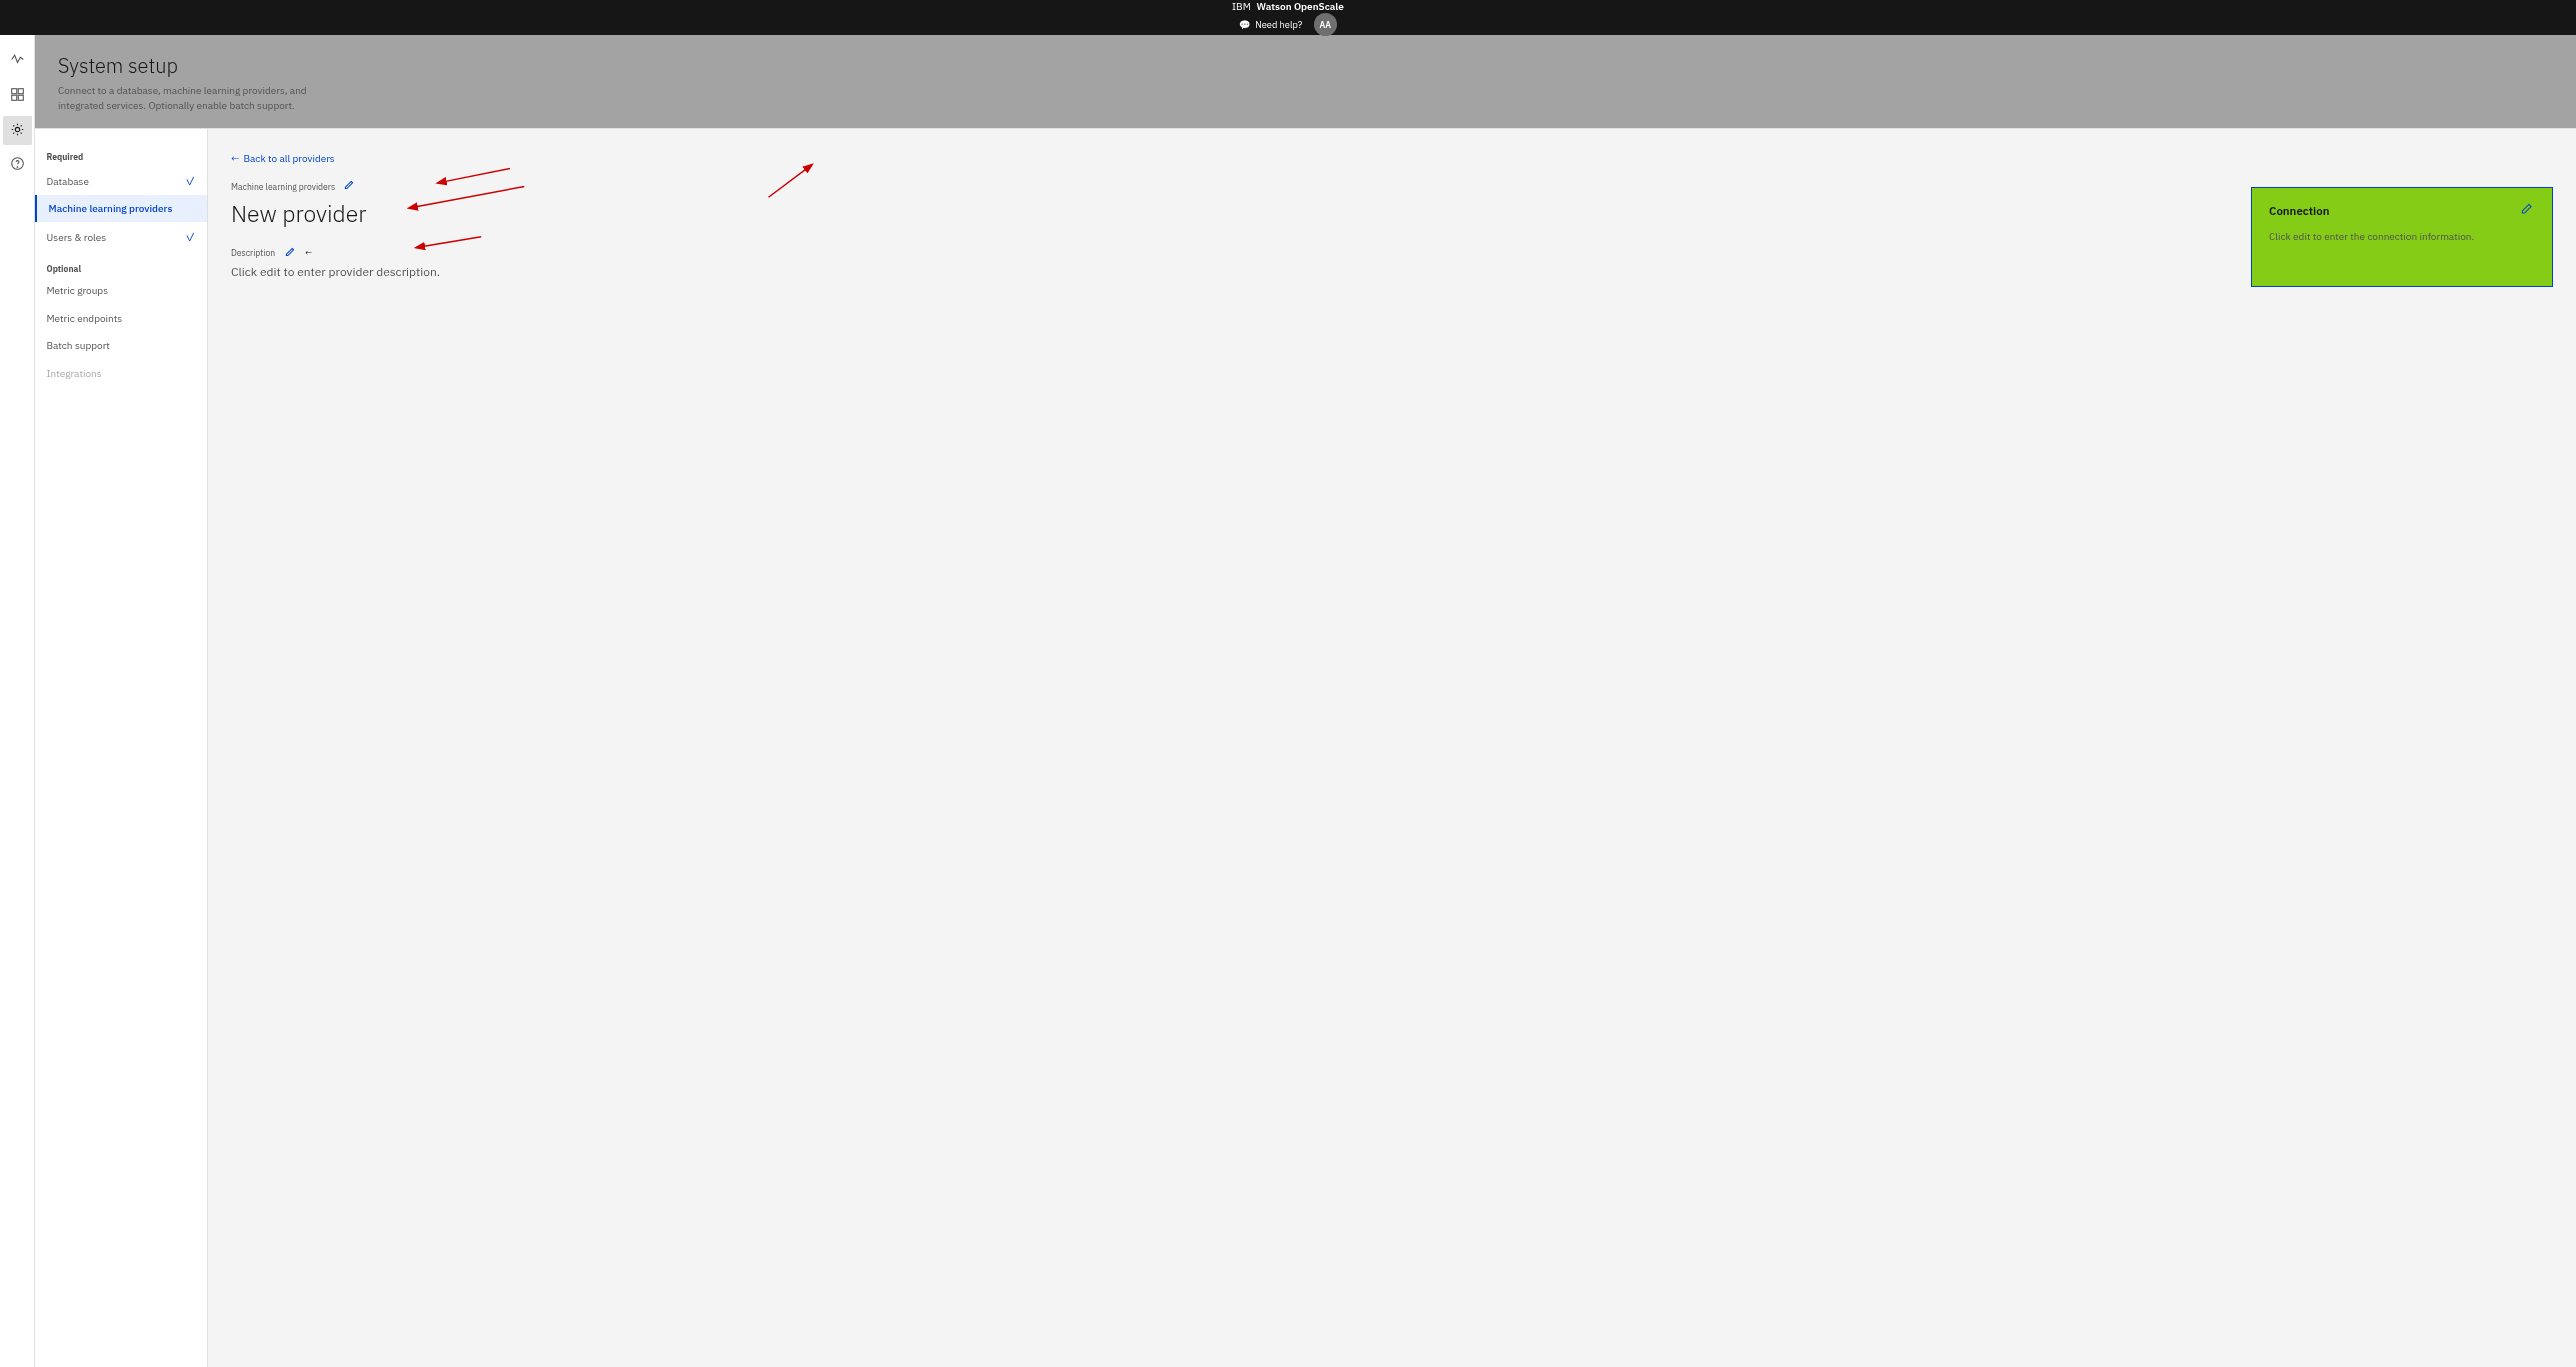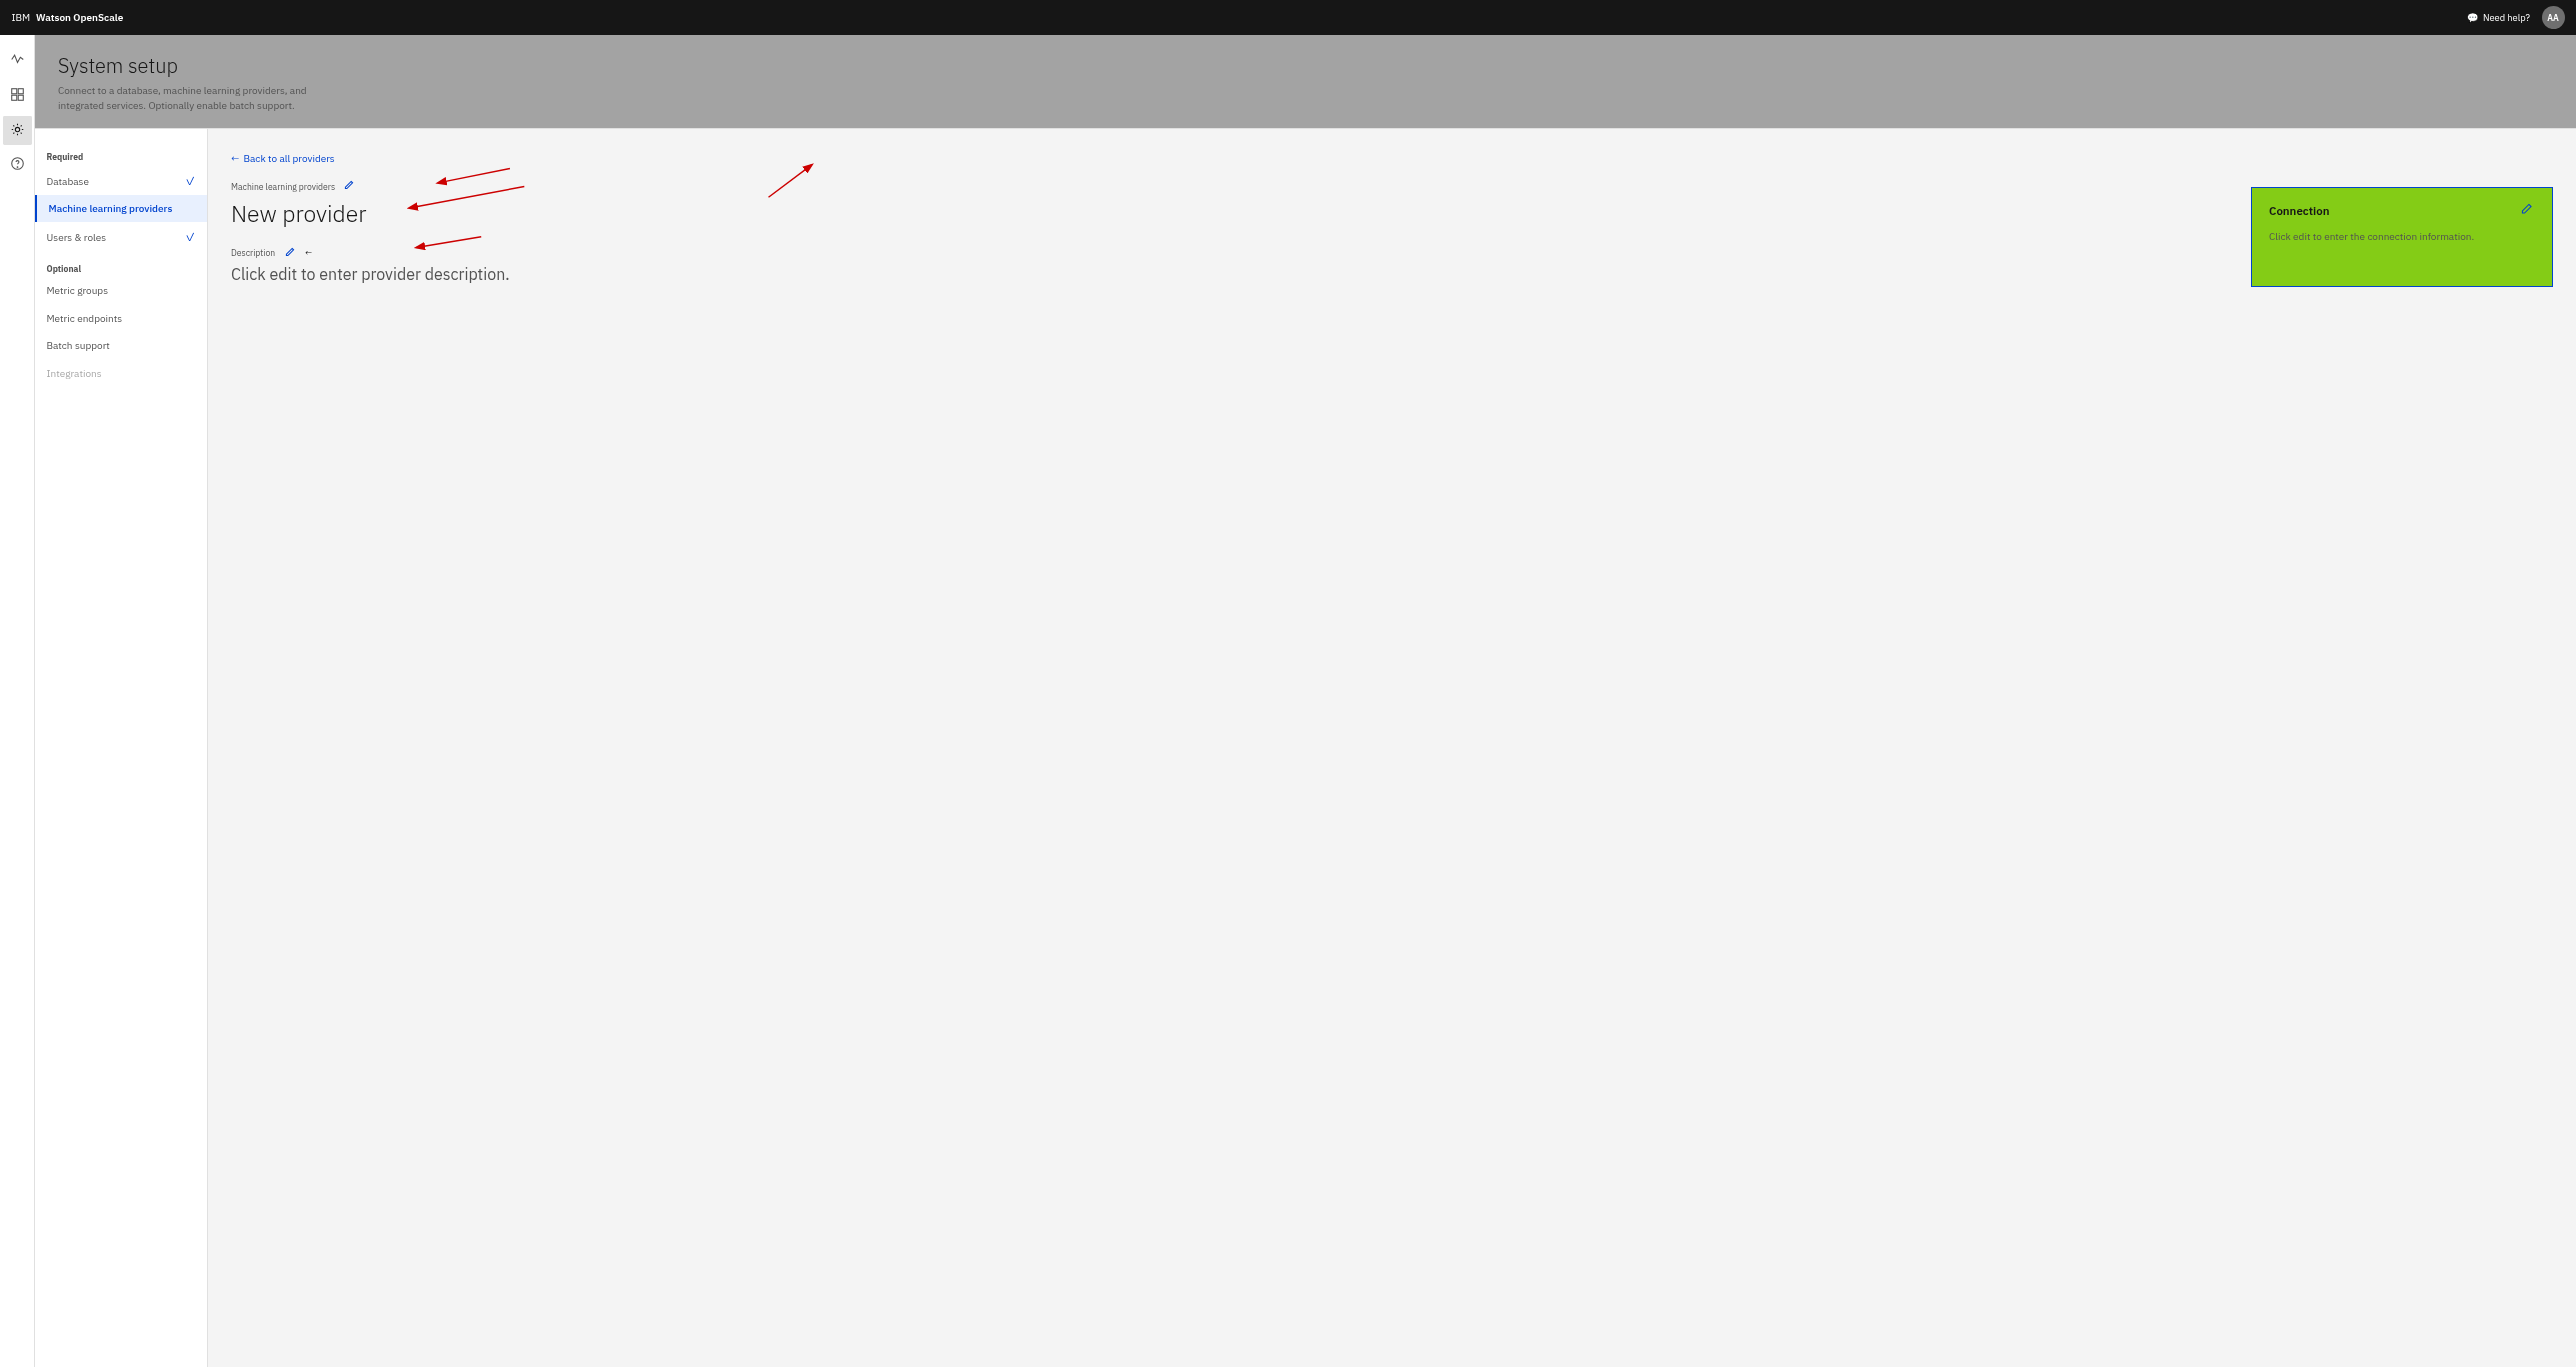--- a/index.html
+++ b/index.html
@@ -10,20 +10,21 @@
       background: #161616;
       color: #fff;
       height: 35px;
       display: flex;
       align-items: center;
       padding: 0 11.5px;
       justify-content: space-between;
       position: fixed;
       top: 0; left: 0; right: 0;
       z-index: 100;
+      flex-direction: column;
     }
     .top-nav-brand {
       display: flex;
       align-items: center;
       gap: 5.8px;
       font-size: 10px;
     }
     .top-nav-brand span:first-child {
       font-weight: 400;
       color: #fff;
@@ -207,21 +208,21 @@
     }
     .description-label {
       font-size: 8.6px;
       color: #525252;
       display: flex;
       align-items: center;
       gap: 7px;
       margin-bottom: 4.3px;
     }
     .description-text {
-      font-size: 16px;
+      font-size: 12px;
       color: #525252;
     }
 
     
     .connection-card {
       position: absolute;
       top: 58px;
       right: 23px;
       width: 302px;
       background: #84cc16;

